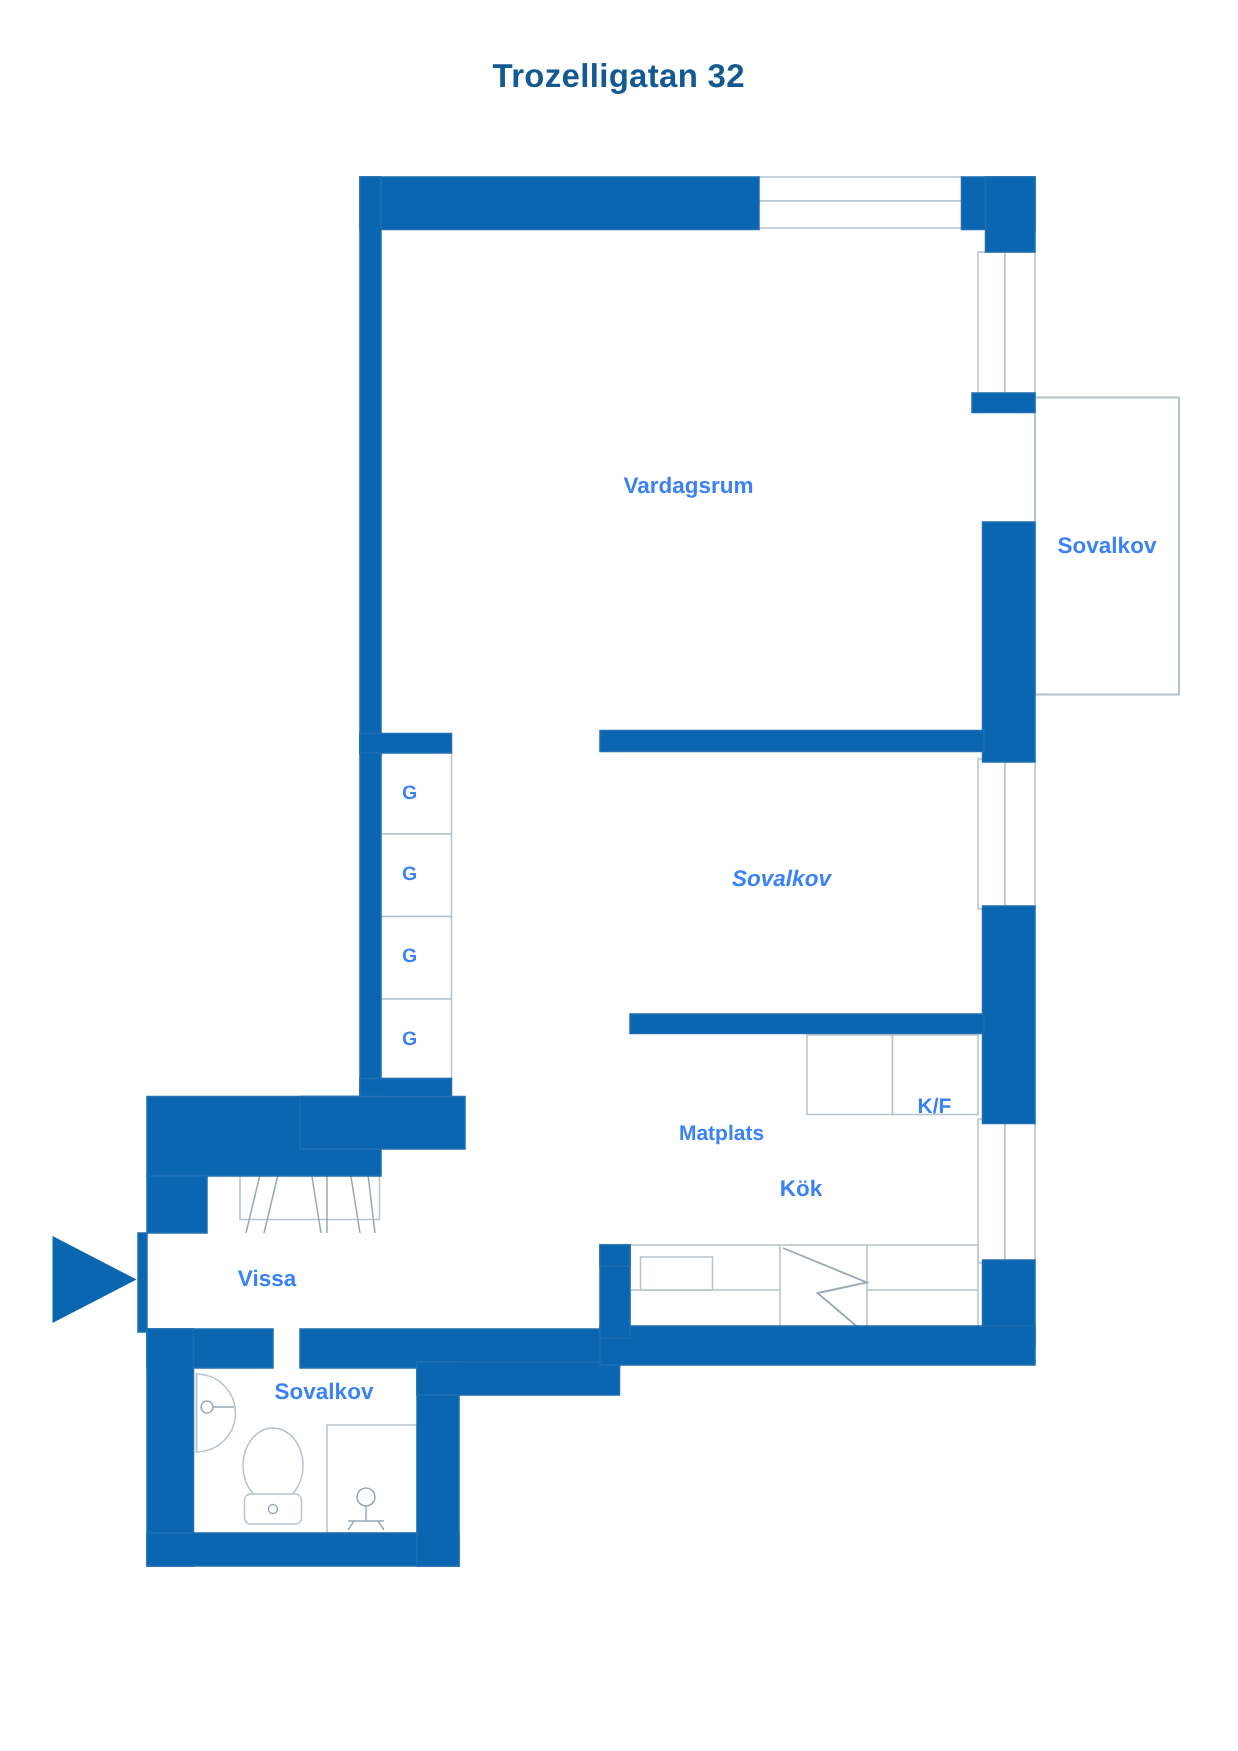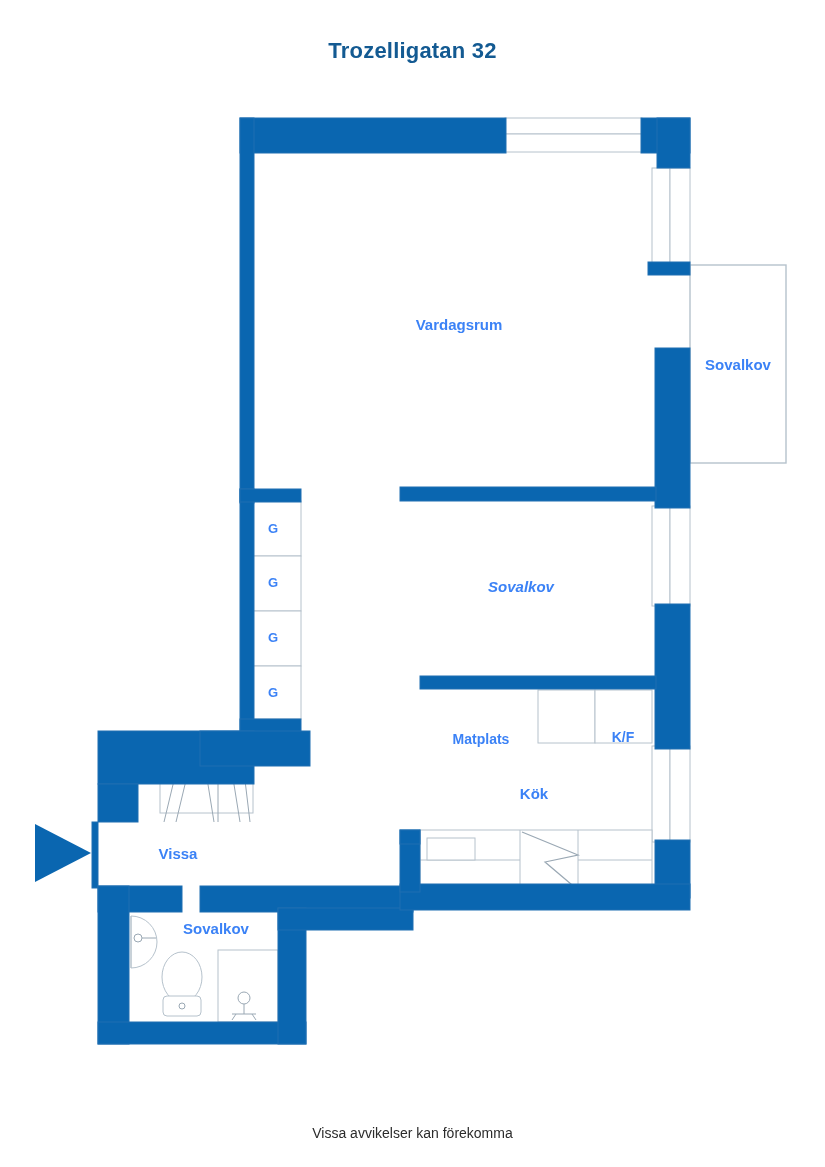--- a/index.html
+++ b/index.html
@@ -196,26 +196,25 @@
 
     </g>
 
     <polygon points="35,824 91,853 35,882" fill="#0a66b0"></polygon>
 
   </svg>
 
   <div class="room-label sz-lg" style="left:459px; top:324px;">Vardagsrum</div>
   <div class="room-label sz-lg" style="left:738px; top:364px;">Sovalkov</div>
   <div class="room-label sz-lg" style="left:521px; top:586px;font-style:italic;">Sovalkov</div>
-  <div class="room-label sz-md" style="left:481px; top:739px;">Matplats</div>
+  <div class="room-label sz-md" style="left:481px; top:755px;">Matplats</div>
   <div class="room-label sz-md" style="left:623px; top:737px;">K/F</div>
   <div class="room-label sz-lg" style="left:534px; top:793px;">Kök</div>
   <div class="room-label sz-lg" style="left:178px; top:853px;">Vissa</div>
   <div class="room-label sz-lg" style="left:216px; top:928px;">Sovalkov</div>
 
   <div class="room-label sz-sm" style="left:273px; top:528px;">G</div>
   <div class="room-label sz-sm" style="left:273px; top:582px;">G</div>
   <div class="room-label sz-sm" style="left:273px; top:637px;">G</div>
   <div class="room-label sz-sm" style="left:273px; top:692px;">G</div>
 
-  <div class="footer">Vissa avvikelser kan förekomma</div>
 
 </div>
 
 </body></html>

